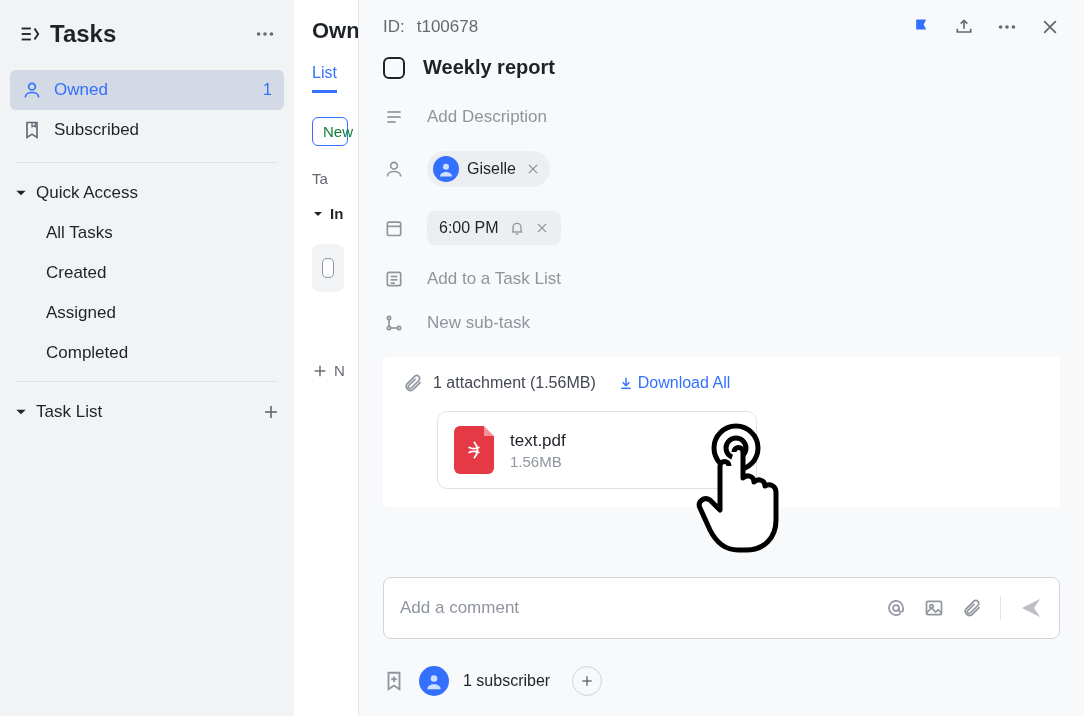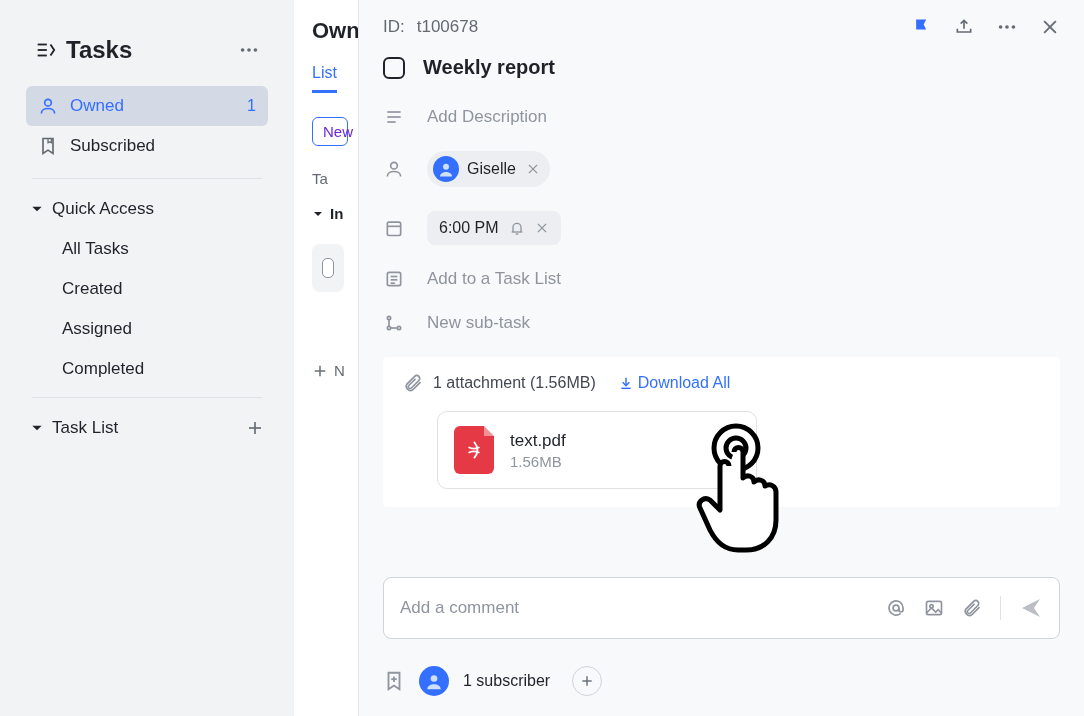--- a/index.html
+++ b/index.html
@@ -1,41 +1,41 @@
 <!DOCTYPE html>
 <html><head>
 <meta charset="utf-8">
 <style>
   * { box-sizing: border-box; margin: 0; padding: 0; }
   html, body { width: 1084px; height: 716px; overflow: hidden; font-family: -apple-system, BlinkMacSystemFont, "Segoe UI", Helvetica, Arial, sans-serif; background:#f8f9fa; color:#1f2329; }
   .app { display:flex; width:100%; height:100%; position:relative; }
 
   
-  .sidebar { width:294px; background:#f2f3f5; display:flex; flex-direction:column; padding:16px; }
+  .sidebar { width:294px; background:#f2f3f5; display:flex; flex-direction:column; padding:0; }
   .sb-header { display:flex; align-items:center; justify-content:space-between; padding:20px 18px 18px 18px; }
   .sb-header-left { display:flex; align-items:center; gap:10px; }
   .sb-title { font-size:24px; font-weight:600; }
   .sb-dots { color:#646a73; cursor:pointer; }
   .sb-section { padding:4px 10px; }
   .sb-item { display:flex; align-items:center; gap:12px; padding:10px 12px; border-radius:6px; font-size:17px; color:#1f2329; cursor:pointer; }
   .sb-item.active { background:#d3d9e5; color:#3370ff; }
   .sb-item-badge { margin-left:auto; color:#3370ff; font-size:16px; }
   .sb-divider { height:1px; background:#e0e2e6; margin:8px 16px 10px 16px; }
   .sb-group-head { display:flex; align-items:center; gap:8px; padding:10px 14px; font-size:17px; cursor:pointer; }
   .sb-qa-item { padding:10px 12px 10px 46px; font-size:17px; color:#1f2329; cursor:pointer; }
   .sb-group-row { display:flex; align-items:center; justify-content:space-between; padding:10px 14px; font-size:17px; cursor:pointer; }
   .sb-group-row-left { display:flex; align-items:center; gap:8px; }
   .plus-btn { color:#646a73; cursor:pointer; }
 
   
   .middle { width:64px; background:#fff; display:flex; flex-direction:column; padding:18px 10px 0 18px; position:relative; }
   .mid-title { font-size:22px; font-weight:600; white-space:nowrap; }
   .mid-tabs { margin-top:20px; }
   .mid-tab { font-size:16px; color:#3370ff; font-weight:500; border-bottom:3px solid #3370ff; padding-bottom:8px; display:inline-block; }
-  .mid-newbtn { margin-top:24px; display:inline-flex; align-items:center; gap:2px; border:1.5px solid #3370ff; color:#6d28d9; border-radius:6px; padding:5px 8px; font-size:15px; white-space:nowrap; }
+  .mid-newbtn { margin-top:24px; display:inline-flex; align-items:center; gap:2px; border:1.5px solid #3370ff; color:#15803d; border-radius:6px; padding:5px 8px; font-size:15px; white-space:nowrap; }
   .mid-grouphead { margin-top:24px; font-size:15px; color:#646a73; white-space:nowrap; }
   .mid-caret-row { margin-top:18px; display:flex; align-items:center; gap:6px; font-size:15px; font-weight:600; white-space:nowrap; }
   .mid-taskrow { margin-top:22px; display:flex; align-items:center; gap:10px; background:#f2f3f5; border-radius:8px; padding:14px 10px; width:32px; }
   .mid-checkbox { width:20px; height:20px; border:1.8px solid #8f959e; border-radius:5px; background:#fff; }
   .mid-newsec { margin-top:70px; display:flex; align-items:center; gap:6px; color:#646a73; font-size:15px; white-space:nowrap; }
 
   
   .panel { flex:1; background:#f8f9fa; position:relative; display:flex; flex-direction:column; border-left:1px solid #e5e6eb;}
   .panel-top { display:flex; align-items:center; justify-content:space-between; padding:16px 24px 12px 24px; }
   .panel-id { display:flex; align-items:center; gap:12px; font-size:17px; color:#646a73; }

